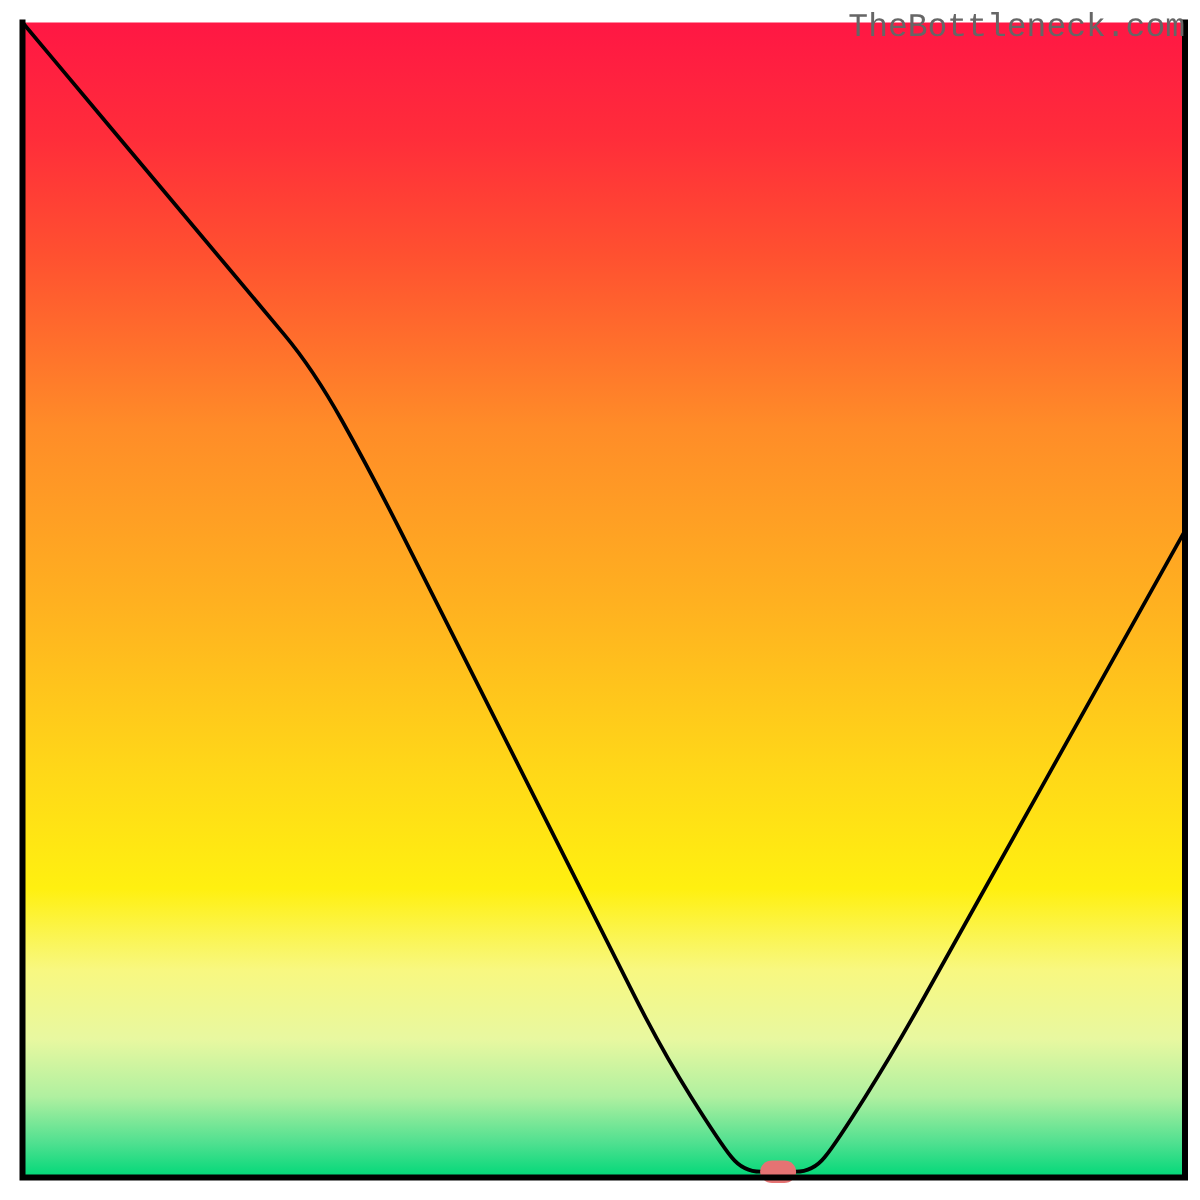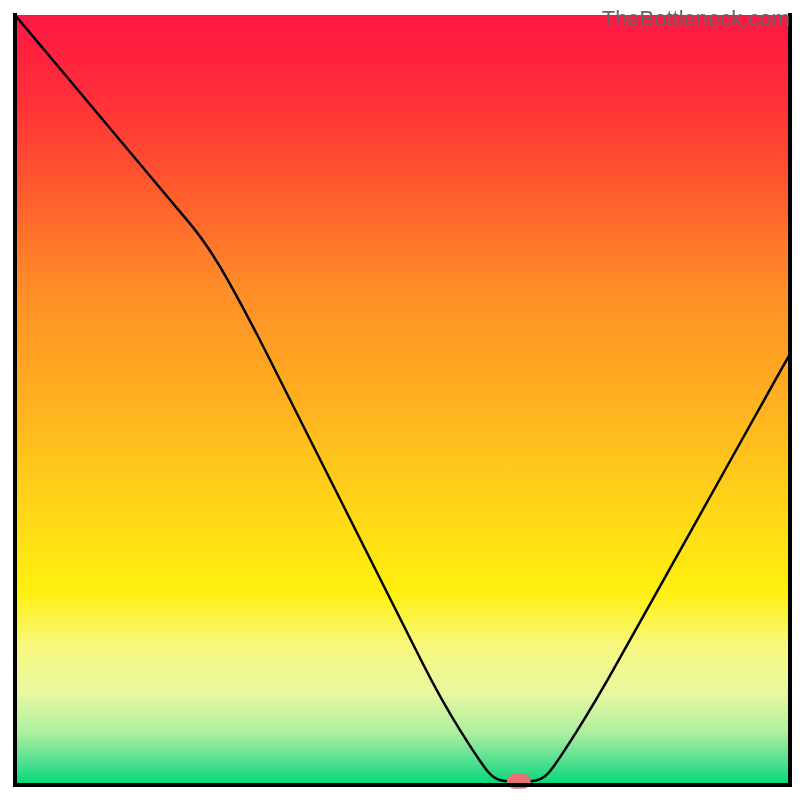--- a/index.html
+++ b/index.html
@@ -14,21 +14,21 @@
     width: 800px;
     height: 800px;
     position: relative;
   }
   .watermark {
     position: absolute;
     top: 6px;
     right: 10px;
     font-size: 22px;
     color: #666;
-    font-family: Liberation Sans, sans-serif;
+    font-family: Liberation Mono, monospace;
     z-index: 10;
   }
   svg {
     display: block;
   }
 </style>
 </head>
 <body>
 
 <div class="chart-container">

